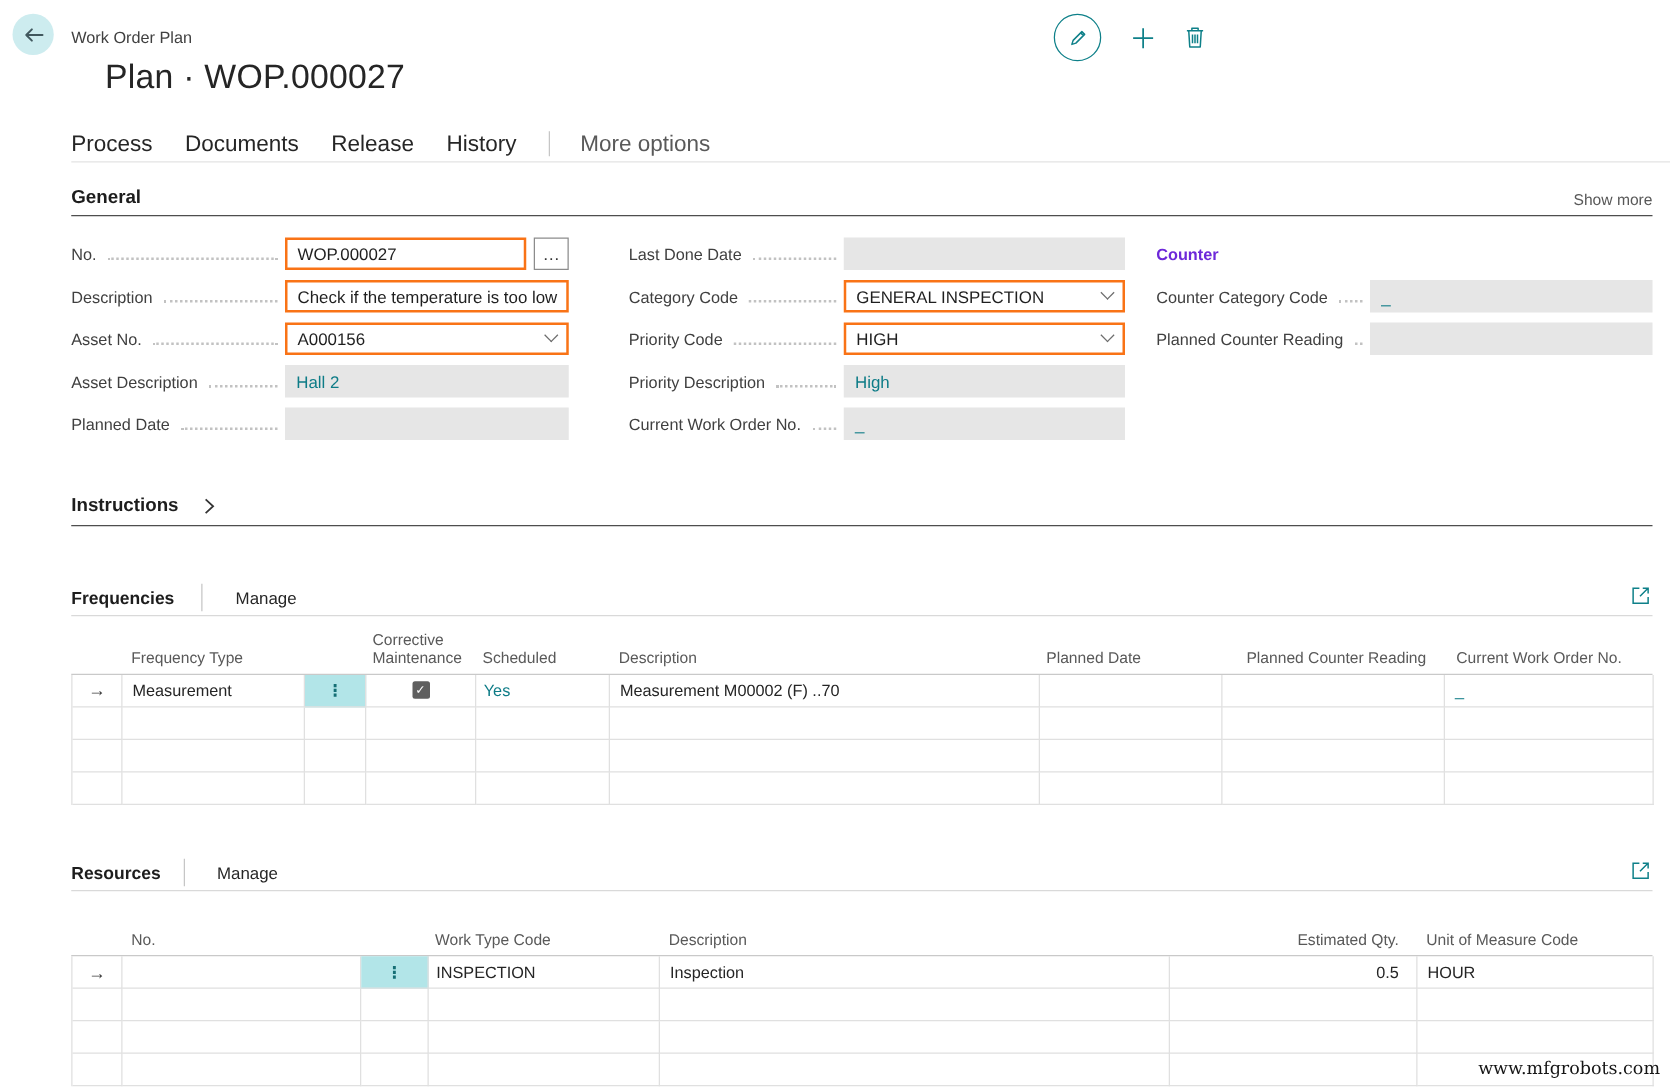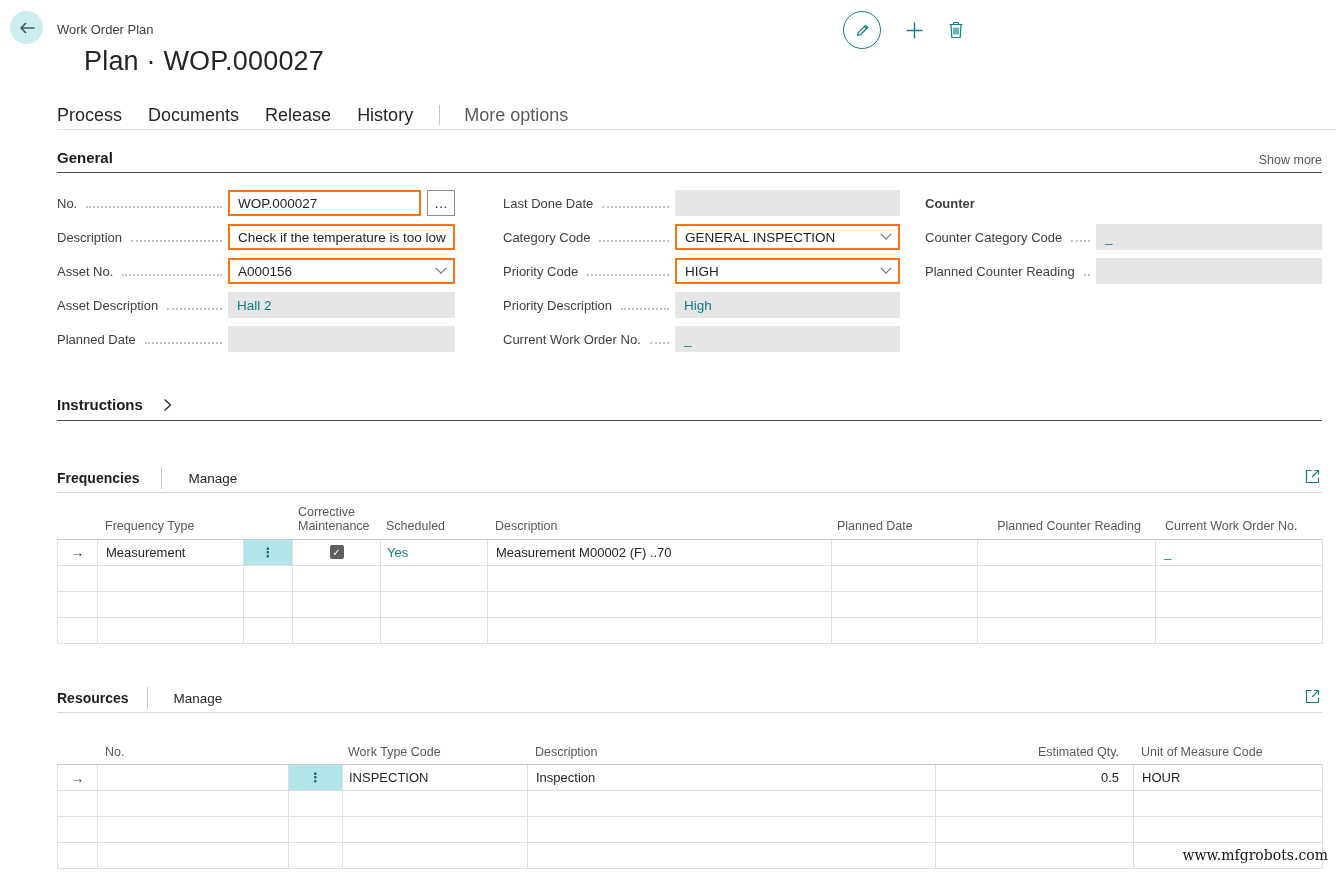--- a/index.html
+++ b/index.html
@@ -49,21 +49,21 @@
   .dd { justify-content:space-between; cursor:pointer; }
   .chev { width:8px; height:8px; border-right:1.4px solid #6d6d6d; border-bottom:1.4px solid #6d6d6d;
     transform:rotate(45deg) translate(-2px,-2px); flex:none; }
   .ro { height:26px; background:#e6e6e6; font-size:13.5px; color:#1f1f1f; padding:0 9px;
     display:flex; align-items:center; white-space:nowrap; }
   .ro.link { color:#0e7c87; }
   .assist-wrap { display:flex; gap:6px; }
   .assist-wrap .inp { flex:1; }
   .assist-btn { width:28px; height:26px; border:1px solid #8c8c8c; background:#fff; display:flex;
     align-items:center; justify-content:center; font-size:14px; color:#333; cursor:pointer; flex:none; }
-  .group-label { font-size:13px; font-weight:700; color:#404040; height:26px; display:flex; align-items:center; }
+  .group-label { font-size:13px; font-weight:700; color:#6d28d9; height:26px; display:flex; align-items:center; }
   
   .tbl { position:absolute; left:57px; width:1265px; }
   .tbl-head { display:grid; align-items:end; border-bottom:1px solid #c9c9c9; }
   .th { font-size:12.5px; color:#595959; padding:0 6px 5px 8px; line-height:1.15; }
   .th.right { text-align:right; padding-right:14px; }
   .tbl-rows { border-left:1px solid #e0e0e0; }
   .trow { display:grid; height:26px; }
   .td { border-right:1px solid #e0e0e0; border-bottom:1px solid #e0e0e0; font-size:13px; color:#252525;
     display:flex; align-items:center; padding:0 8px; white-space:nowrap; overflow:hidden; }
   .td.center { justify-content:center; padding:0; }

